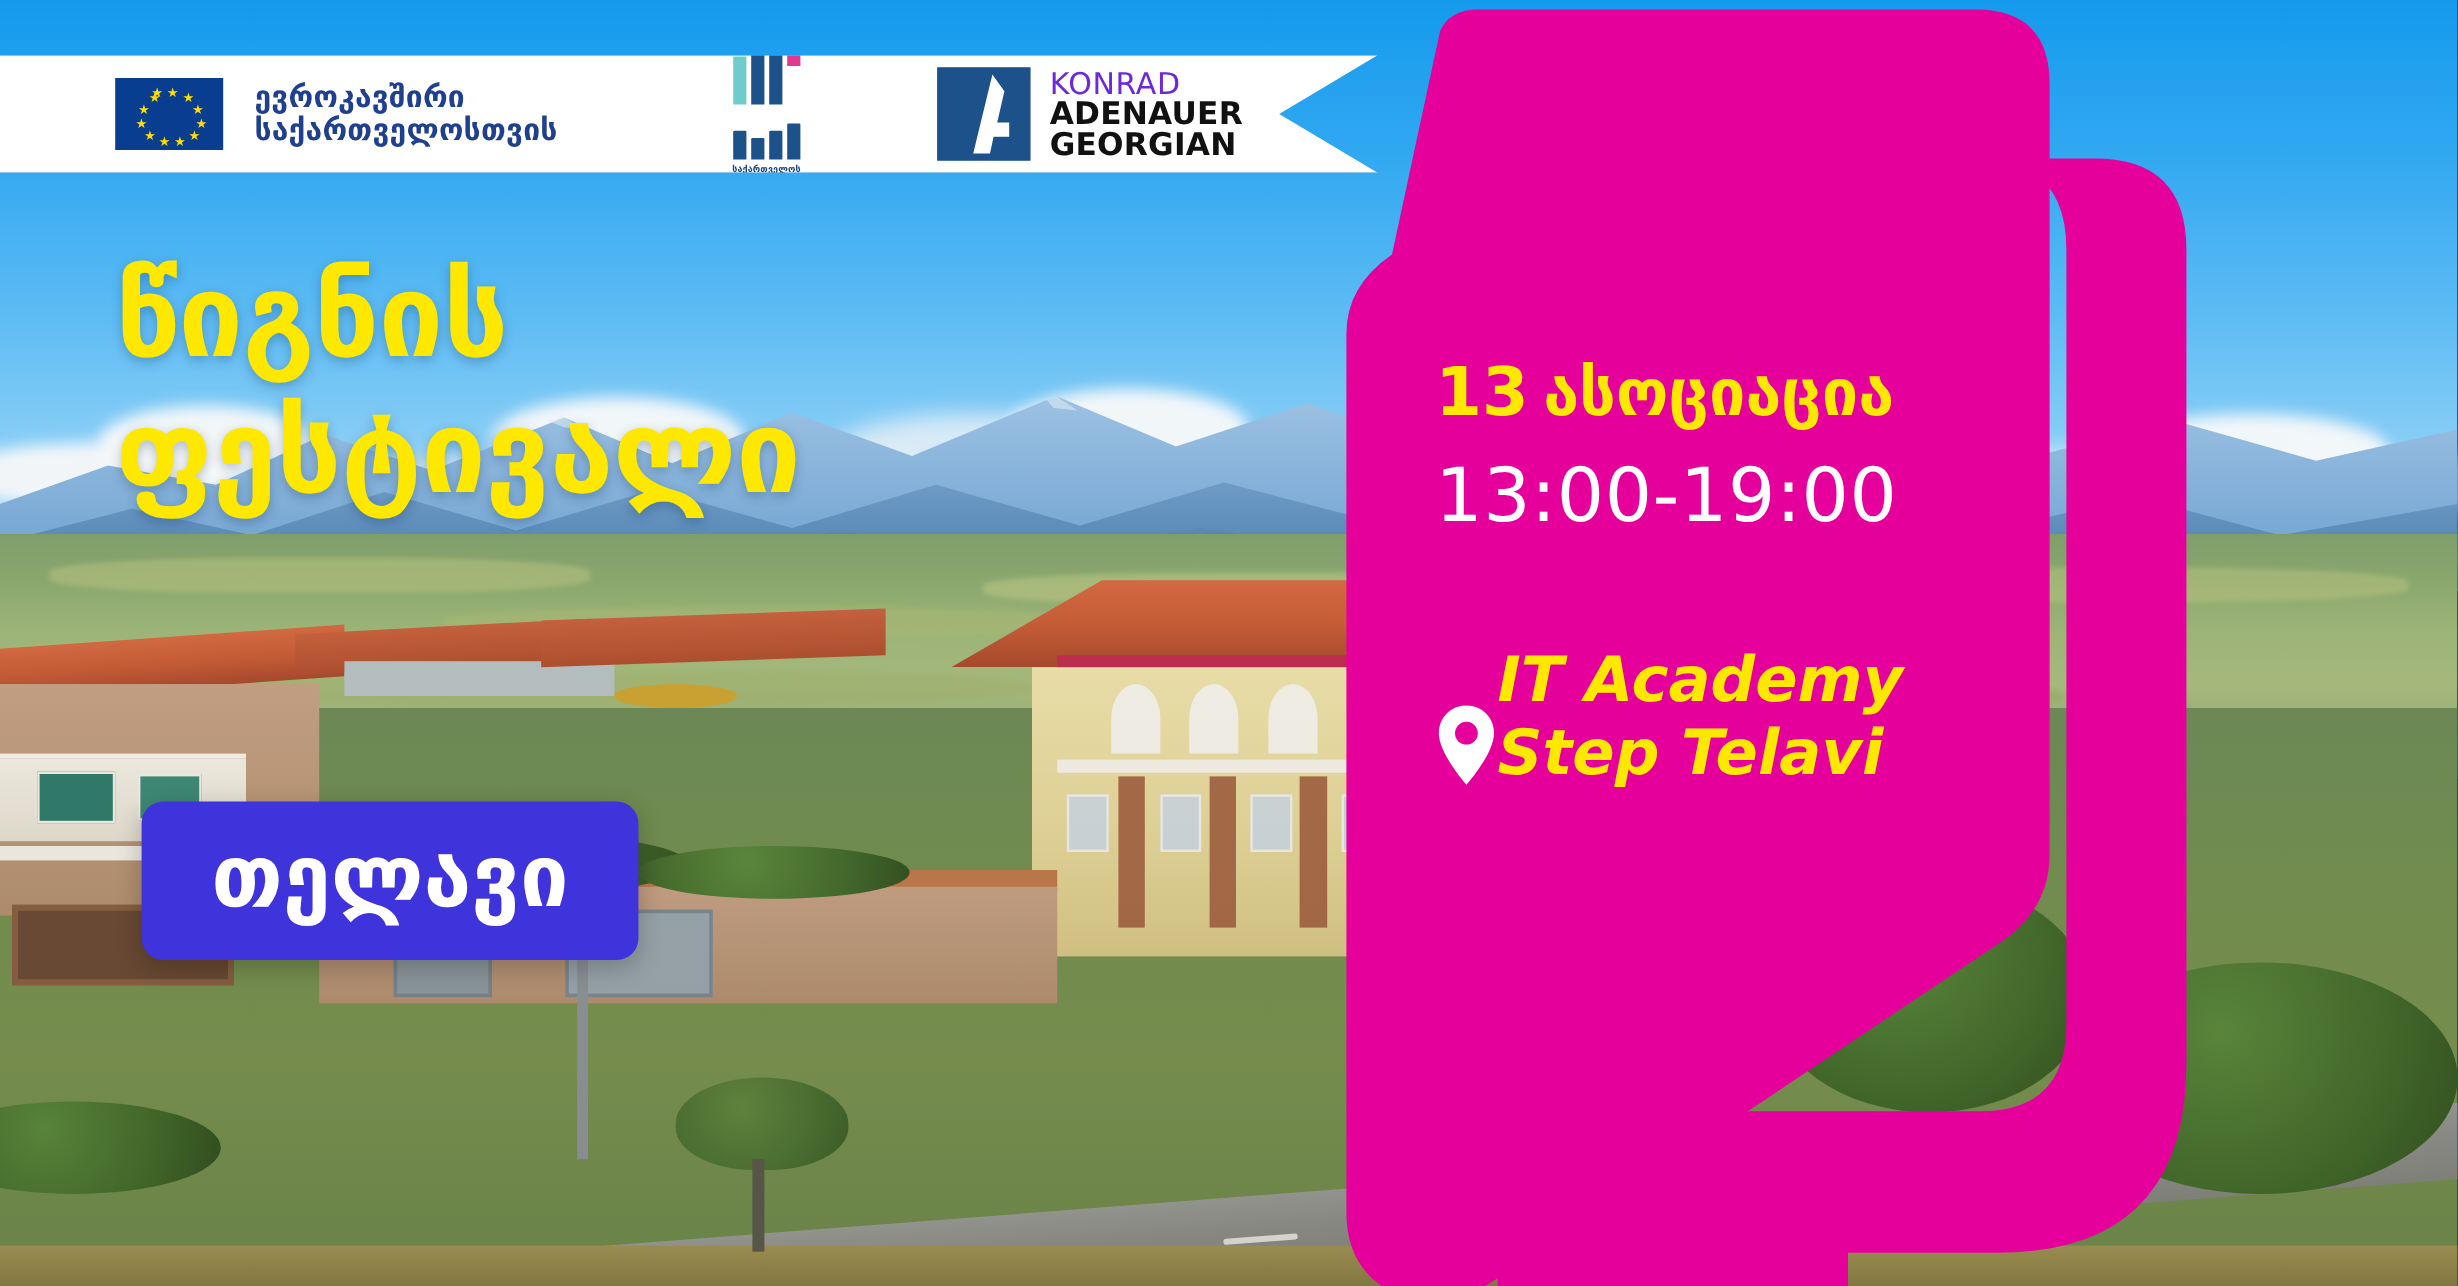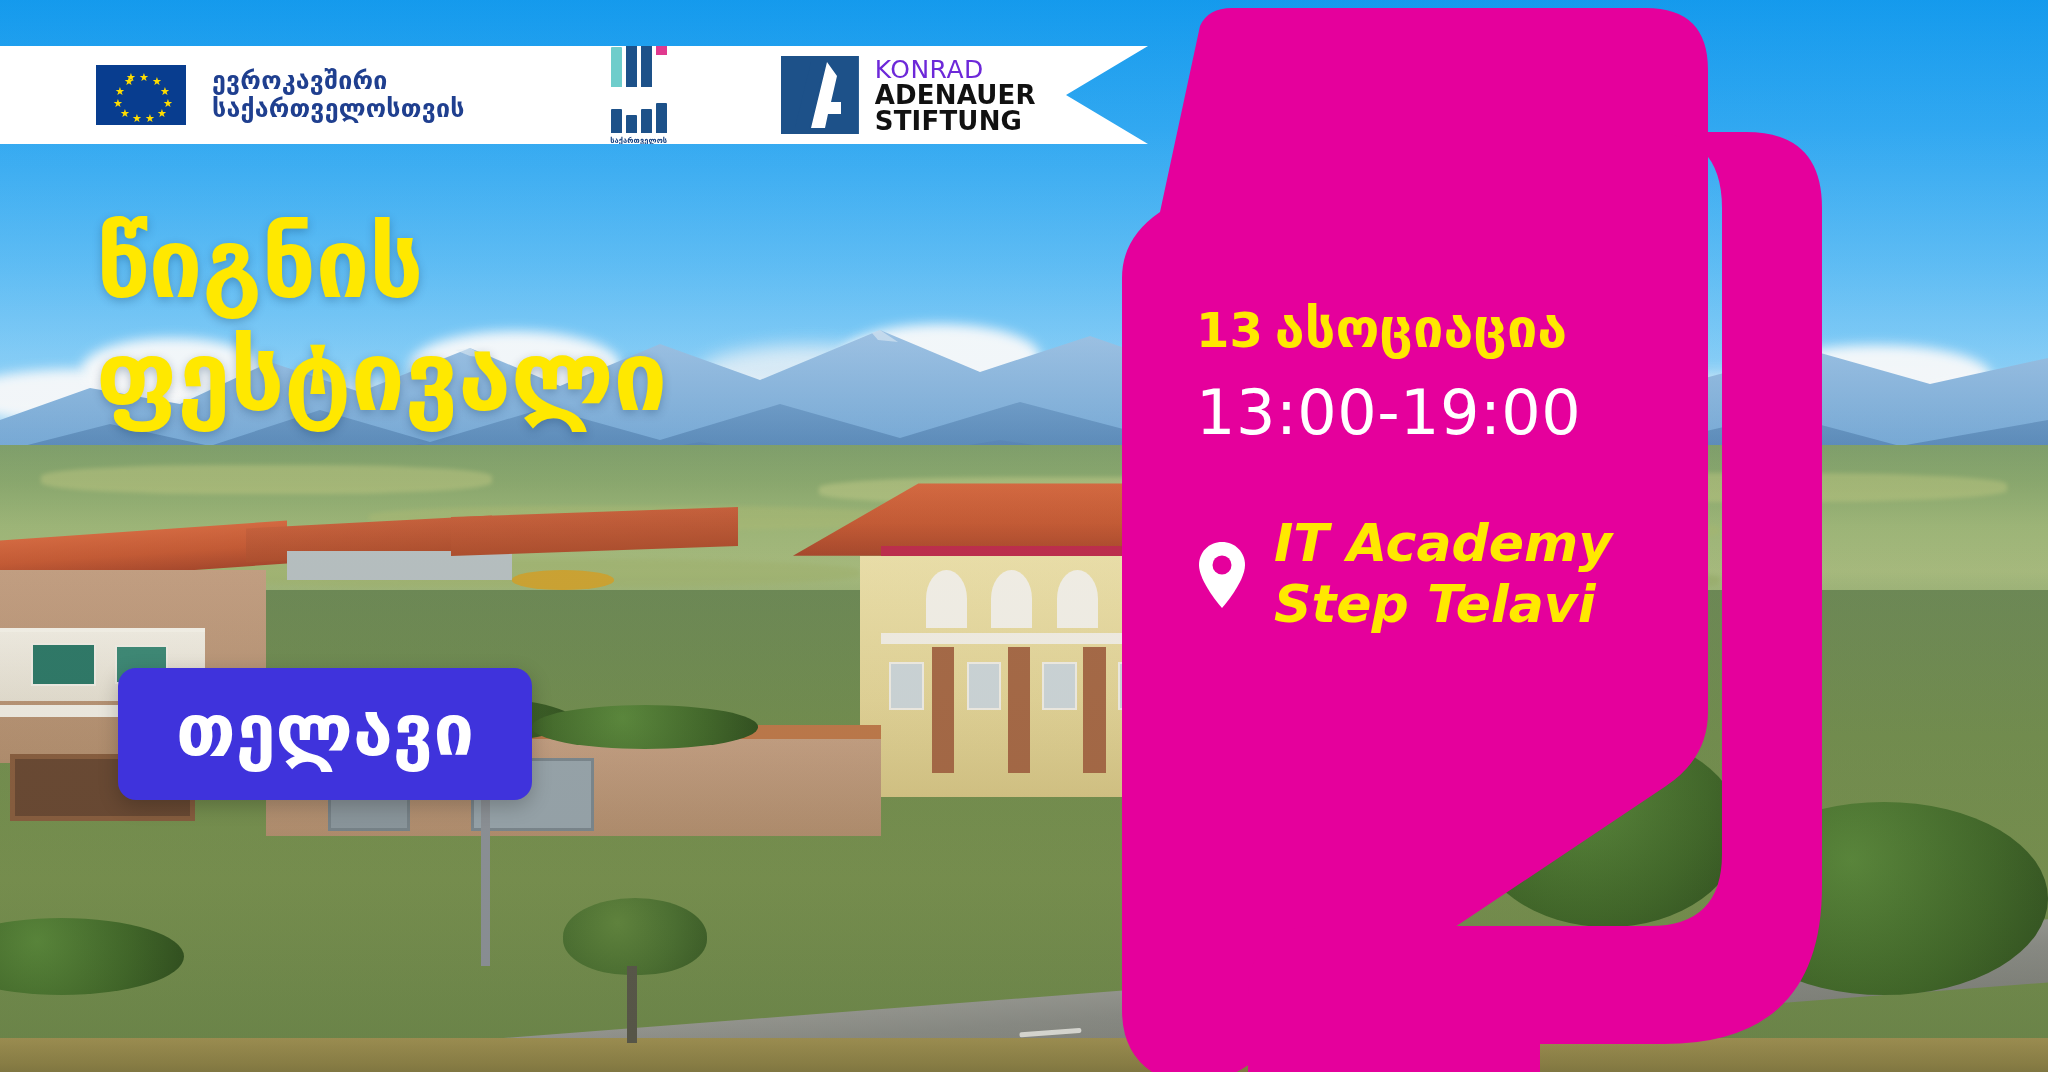--- a/index.html
+++ b/index.html
@@ -125,27 +125,27 @@
   .magenta-wrap{position:absolute;inset:0;pointer-events:none;}
   .magenta-wrap svg{position:absolute;inset:0;width:2048px;height:1072px;}
 
   
   .info{
     position:absolute;left:1196px;top:296px;width:470px;color:#fff;
   }
   .info .date-row{
     font-size:60px;line-height:1;color:#ffe800;font-weight:800;white-space:nowrap;
   }
-  .info .date-row .daynum{font-size:48px;font-weight:800;text-align:right;}
+  .info .date-row .daynum{font-size:56px;font-weight:800;text-align:right;}
   .info .date-row .monthname{font-size:54px;font-weight:700;margin-left:12px;}
   .info .time{
     margin-top:26px;font-size:62px;line-height:1;color:#ffffff;font-weight:400;letter-spacing:.5px;
   }
   .venue{
-    margin-top:69px;display:flex;align-items:center;gap:26px;
+    margin-top:93px;display:flex;align-items:flex-end;
   }
   .pin{flex:none;margin-top:6px;}
   .venue-text{
     color:#ffe800;font-style:italic;font-weight:600;font-size:52px;line-height:1.18;
   }
 </style>
 </head>
 <body>
 
 <div class="stage">
@@ -372,21 +372,21 @@
           <svg class="kas-a" viewBox="0 0 78 78">
             <rect x="0" y="0" width="78" height="78" fill="#1d5189"></rect>
             <path d="M46,6 L30,72 L44,72 L47,58 L63,58 L63,46 L50,46 L56,20 Z" fill="#ffffff"></path>
             <path d="M60,6 L72,6 L72,72 L60,72 Z" fill="#1d5189"></path>
             <path d="M14,72 L28,72 L44,6 L30,6 Z" fill="#1d5189"></path>
           </svg>
         </div>
         <div class="kas-words">
           <div class="w1">KONRAD</div>
           <div class="w2">ADENAUER</div>
-          <div class="w3">STIFTUNG</div>
+          <div class="w3">GEORGIAN</div>
         </div>
       </div>
 
     </div>
   </div>
 
   <div class="headline">
     <div>წიგნის</div>
     <div>ფესტივალი</div>
   </div>

